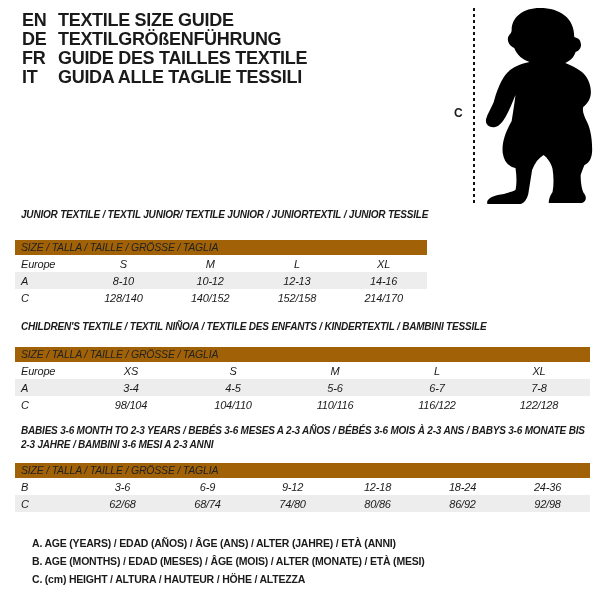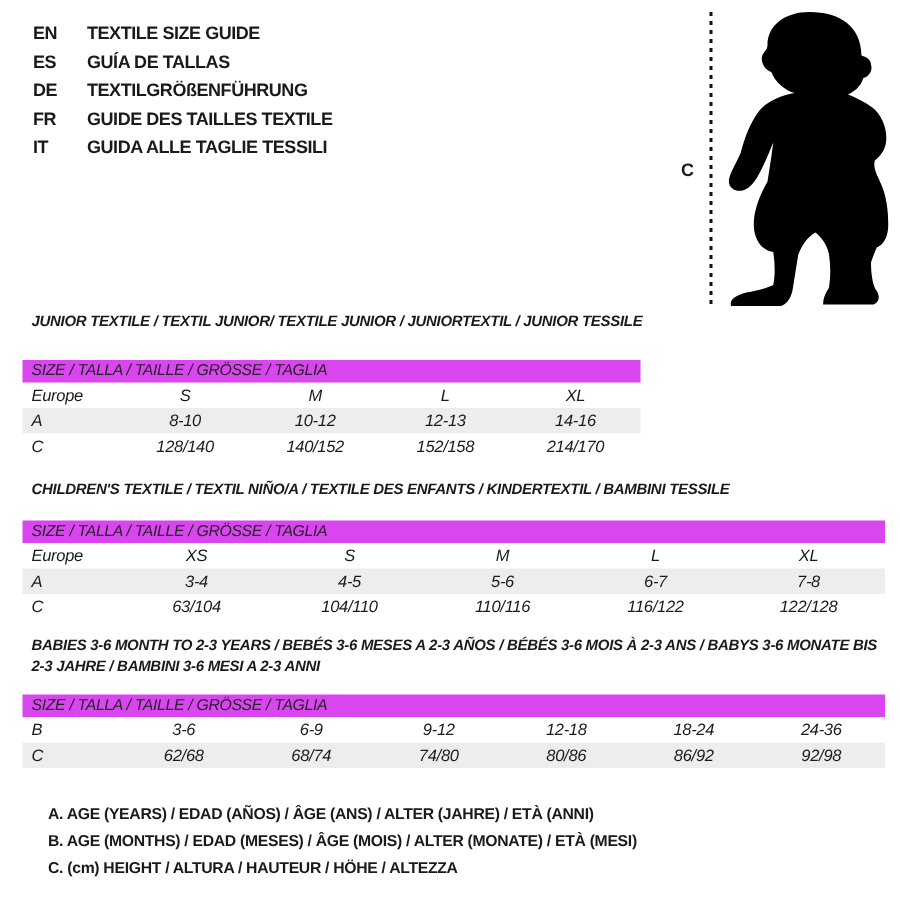--- a/index.html
+++ b/index.html
@@ -2,55 +2,51 @@
 <html><head>
 <meta charset="utf-8">
 <style>
   html,body{margin:0;padding:0;}
   body{
     width:600px;height:600px;position:relative;background:#ffffff;
     font-family:"Liberation Sans", sans-serif;color:#1a1a1a;overflow:hidden;
   }
   
   .lang-block{position:absolute;left:22px;top:10px;}
-  .lang-row{display:flex;height:19px;align-items:flex-end;font-weight:bold;font-size:12px;letter-spacing:-0.3px;}
+  .lang-row{display:flex;height:19px;align-items:flex-start;font-weight:bold;font-size:18px;letter-spacing:-0.3px;}
   .lang-code{width:36px;flex:0 0 36px;}
   
   .dotted-line{position:absolute;left:473px;top:8px;width:2px;height:198px;
     background:repeating-linear-gradient(to bottom,#111 0px,#111 3px,transparent 3px,transparent 6px);}
   .c-label{position:absolute;left:454px;top:106px;font-weight:bold;font-size:12px;}
   .baby-svg{position:absolute;left:481px;top:6px;width:115px;height:200px;}
   
   .tbl{position:absolute;left:15px;width:575px;font-style:italic;}
   .tbl-title{font-weight:bold;font-size:10px;letter-spacing:-0.2px;margin-left:6px;line-height:14px;}
   .tbl-grid{margin-top:0;}
-  .bar{height:15px;background:#d946ef;color:#222;font-size:10.5px;line-height:15px;padding-left:6px;letter-spacing:-0.2px;box-sizing:border-box;}
+  .bar{height:15px;background:#a16207;color:#222;font-size:10.5px;line-height:15px;padding-left:6px;letter-spacing:-0.2px;box-sizing:border-box;}
   .row{display:flex;height:17px;align-items:center;font-size:11px;letter-spacing:-0.2px;}
   .row.alt{background:#ededed;}
   .lab{width:65px;flex:0 0 65px;padding-left:6px;box-sizing:border-box;}
   .cell{flex:1;text-align:center;}
   .w412{width:412px;}
   #tbl1{top:208px;} #tbl1 .tbl-grid{margin-top:18px;}
   #tbl2{top:320px;} #tbl2 .tbl-grid{margin-top:13px;}
   #tbl3{top:424px;} #tbl3 .tbl-grid{margin-top:11px;}
   
   .legend{position:absolute;left:32px;top:534px;}
   .legend-line{font-weight:bold;font-size:10.5px;letter-spacing:-0.2px;line-height:18px;white-space:nowrap;}
 </style>
 </head>
 <body>
 
 <div class="lang-block">
   <div class="lang-row">
     <span class="lang-code">EN</span>
     <span>TEXTILE SIZE GUIDE</span>
-  </div>
-  <div class="lang-row">
-    <span class="lang-code">ES</span>
-    <span>GUÍA DE TALLAS</span>
   </div>
   <div class="lang-row">
     <span class="lang-code">DE</span>
     <span>TEXTILGRÖßENFÜHRUNG</span>
   </div>
   <div class="lang-row">
     <span class="lang-code">FR</span>
     <span>GUIDE DES TAILLES TEXTILE</span>
   </div>
   <div class="lang-row">
@@ -147,21 +143,21 @@
     <div class="row alt">
       <span class="lab">A</span>
       <span class="cell">3-4</span>
       <span class="cell">4-5</span>
       <span class="cell">5-6</span>
       <span class="cell">6-7</span>
       <span class="cell">7-8</span>
     </div>
     <div class="row">
       <span class="lab">C</span>
-      <span class="cell">63/104</span>
+      <span class="cell">98/104</span>
       <span class="cell">104/110</span>
       <span class="cell">110/116</span>
       <span class="cell">116/122</span>
       <span class="cell">122/128</span>
     </div>
   </div>
 </section>
 
 <section class="tbl" id="tbl3">
   <div class="tbl-title">BABIES 3-6 MONTH TO 2-3 YEARS / BEBÉS 3-6 MESES A 2-3 AÑOS / BÉBÉS 3-6 MOIS À 2-3 ANS / BABYS 3-6 MONATE BIS 2-3 JAHRE / BAMBINI 3-6 MESI A 2-3 ANNI</div>

